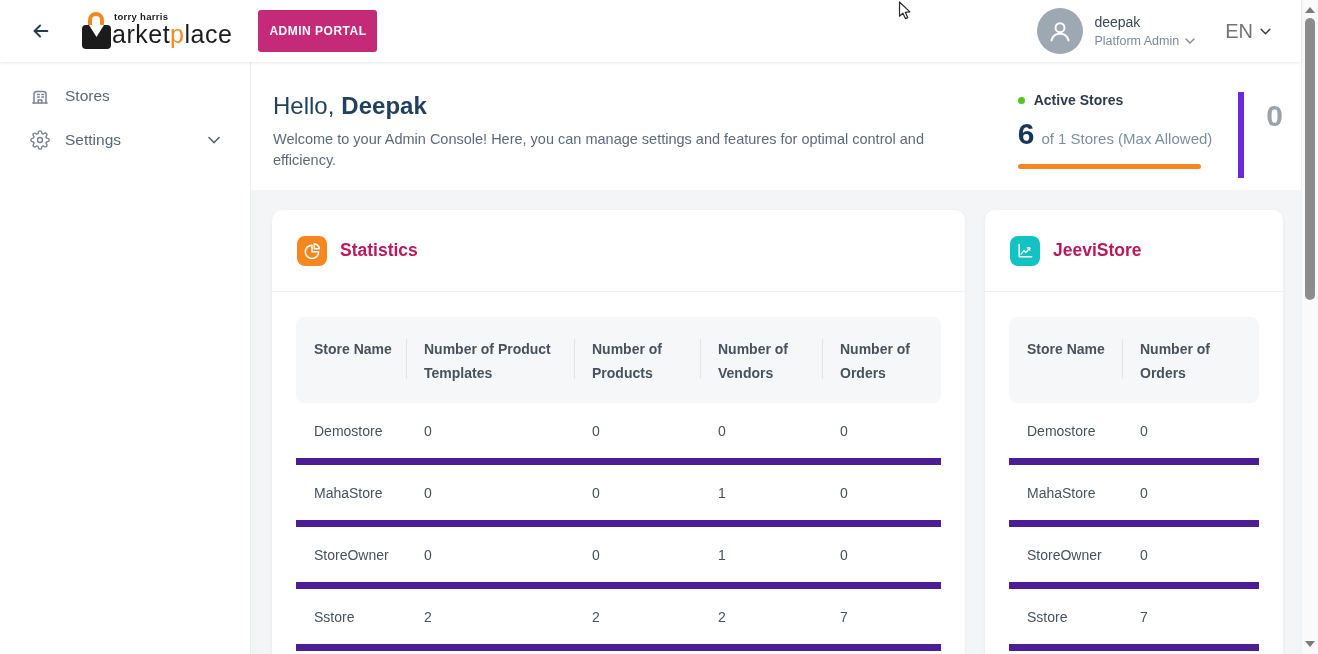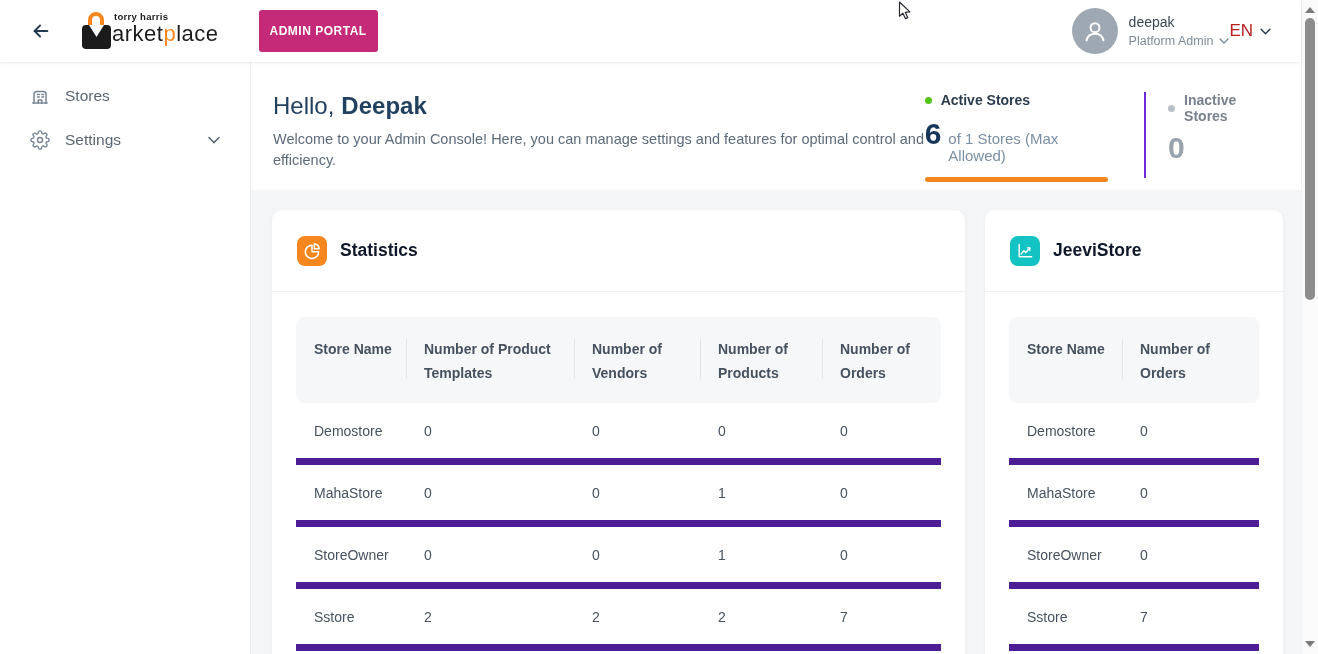--- a/index.html
+++ b/index.html
@@ -7,45 +7,45 @@
   .page{display:flex;width:1318px;height:654px;}
   .app{flex:1;display:flex;flex-direction:column;min-width:0;}
 
   
   .topbar{height:62px;flex:none;display:flex;align-items:center;background:#fff;box-shadow:0 1px 3px rgba(0,0,0,.09);position:relative;z-index:5;}
   .back-btn{margin-left:28px;width:26px;height:26px;display:flex;align-items:center;justify-content:center;cursor:pointer;}
   .logo{margin-left:24px;display:flex;align-items:flex-start;position:relative;height:48px;}
   .logo-bag{position:relative;width:36px;height:44px;}
   .brand-text{margin-left:-2px;position:relative;padding-top:4px;}
   .brand-top{font-size:9.5px;font-weight:700;color:#1c1c1c;letter-spacing:.3px;margin-left:2px;}
-  .brand-main{font-size:22px;color:#1c1c1c;letter-spacing:.5px;line-height:24px;text-align:center;}
+  .brand-main{font-size:25px;color:#1c1c1c;letter-spacing:.5px;line-height:24px;text-align:center;}
   .brand-main .p-orange{color:#F6871F;}
-  .admin-badge{margin-left:40px;background:#C42A78;color:#fff;font-size:12px;font-weight:700;letter-spacing:.5px;padding:14px 11px;border-radius:3px;}
+  .admin-badge{margin-left:26px;background:#C42A78;color:#fff;font-size:12px;font-weight:700;letter-spacing:.5px;padding:14px 11px;border-radius:3px;}
   .top-right{margin-left:auto;display:flex;align-items:center;margin-right:30px;}
   .avatar{width:46px;height:46px;border-radius:50%;background:#9EA8B3;display:flex;align-items:center;justify-content:center;flex:none;}
   .user-meta{margin-left:11px;}
   .user-name{font-size:14px;color:#3b4754;}
   .user-role{font-size:12.5px;color:#7e8b99;margin-top:4px;display:flex;align-items:center;gap:6px;cursor:pointer;}
-  .lang{font-size:17px;color:#b91c1c;display:flex;align-items:center;gap:7px;cursor:pointer;}
+  .lang{margin-left:30px;font-size:20px;color:#737373;display:flex;align-items:center;gap:7px;cursor:pointer;}
 
   
   .body-row{flex:1;display:flex;min-height:0;}
   .sidebar{width:251px;flex:none;background:#fff;border-right:1px solid #ebedef;padding-top:12px;box-sizing:border-box;}
   .side-item{height:44px;margin:0 8px;border-radius:6px;display:flex;align-items:center;padding-left:22px;gap:15px;font-size:15.5px;color:#5a6673;cursor:pointer;}
   .side-item.active{background:#f1f2f4;color:#EE7E2D;}
   .side-item .chev{margin-left:auto;margin-right:22px;display:flex;}
   .content{flex:1;background:#f4f5f6;min-width:0;display:flex;flex-direction:column;}
 
   
   .hero{background:#fff;height:128px;flex:none;display:flex;justify-content:space-between;padding:0 18px 0 22px;box-sizing:border-box;}
   .greeting{margin-top:30px;font-size:24px;color:#21415f;}
   .greeting .name{font-weight:700;margin-left:7px;}
   .hero-sub{margin-top:9px;font-size:14.5px;line-height:21px;color:#5c6b7a;max-width:655px;}
   .hero-right{display:flex;margin-top:30px;}
-  .active-block{padding-right:26px;border-right:2px solid #6d28d9;height:86px;}
+  .active-block{padding-right:26px;border-right:6px solid #6d28d9;height:86px;}
   .inactive-block{padding-left:22px;}
   .label-line{display:flex;align-items:center;}
   .dot{width:7px;height:7px;border-radius:50%;display:inline-block;margin-right:9px;flex:none;}
   .dot.green{background:#52C41A;}
   .dot.gray{background:#B9BFC6;}
   .store-label{font-size:14px;font-weight:700;}
   .active-block .store-label{color:#2b3c4e;}
   .inactive-block .store-label{color:#76818d;}
   .count-line{margin-top:9px;display:flex;align-items:baseline;}
   .count-big{font-size:30px;font-weight:600;color:#17365a;}
@@ -55,21 +55,21 @@
 
   
   .cards{display:flex;gap:20px;padding:20px 18px 0 21px;align-items:flex-start;}
   .card{background:#fff;border-radius:10px;box-shadow:0 1px 4px rgba(0,0,0,.05);}
   .card.stats-card{width:693px;box-sizing:border-box;}
   .card.perf-card{width:298px;box-sizing:border-box;}
   .card-head{height:82px;display:flex;align-items:center;padding:0 25px;border-bottom:1px solid #eef0f2;box-sizing:border-box;}
   .card-icon{width:30px;height:30px;border-radius:8px;display:flex;align-items:center;justify-content:center;flex:none;}
   .card-icon.orange{background:#F6871F;}
   .card-icon.teal{background:#13C2C2;}
-  .card-title{margin-left:13px;font-size:17.5px;font-weight:700;color:#0f172a;}
+  .card-title{margin-left:13px;font-size:17.5px;font-weight:700;color:#be185d;}
 
   .table{margin:25px 24px 0;padding-bottom:10px;}
   .t-head{display:grid;background:#f6f7f8;border-radius:8px;min-height:86px;box-sizing:border-box;}
   .th-cell{padding:20px 8px 0 18px;font-size:15px;font-weight:700;color:#1c3a5a;line-height:24px;position:relative;box-sizing:border-box;}
   .th-cell + .th-cell::before{content:"";position:absolute;left:0;top:22px;width:1px;height:40px;background:#e3e6e9;}
   .t-row{display:grid;height:55px;align-items:center;border-bottom:7px solid #4c1d95;}
   .t-body .t-row:last-child{border-bottom:none;}
   .t-cell{padding-left:18px;font-size:14px;color:#46525f;}
   .stats-grid.t-head, .stats-grid .t-row{grid-template-columns:110px 168px 126px 122px 1fr;}
   .perf-grid.t-head, .perf-grid .t-row{grid-template-columns:113px 1fr;}
@@ -188,24 +188,20 @@
                 <span class="dot green"></span>
                 <span class="store-label">Active Stores</span>
               </div>
               <div class="count-line">
                 <span class="count-big">6</span>
                 <span class="count-suffix">of 1 Stores (Max Allowed)</span>
               </div>
               <div class="progress"></div>
             </div>
             <div class="inactive-block">
-              <div class="label-line">
-                <span class="dot gray"></span>
-                <span class="store-label">Inactive Stores</span>
-              </div>
               <div class="count-zero">0</div>
             </div>
           </div>
         </div>
 
         <div class="cards">
 
           <div class="card stats-card">
             <div class="card-head">
               <div class="card-icon orange">
@@ -213,22 +209,22 @@
                     <path d="M12 5a8 8 0 1 0 8 8h-8z"></path>
                     <path d="M14.8 3.2a7.2 7.2 0 0 1 6 6h-6z"></path>
                   </svg>
               </div>
               <div class="card-title">Statistics</div>
             </div>
             <div class="table">
               <div class="t-head stats-grid">
                   <div class="t-cell th-cell">Store Name</div>
                   <div class="t-cell th-cell">Number of Product Templates</div>
+                  <div class="t-cell th-cell">Number of Products</div>
                   <div class="t-cell th-cell">Number of Vendors</div>
-                  <div class="t-cell th-cell">Number of Products</div>
                   <div class="t-cell th-cell">Number of Orders</div>
                 </div>
               <div class="t-body stats-grid">
                   <div class="t-row">
                     <div class="t-cell">Demostore</div>
                     <div class="t-cell">0</div>
                     <div class="t-cell">0</div>
                     <div class="t-cell">0</div>
                     <div class="t-cell">0</div>
                   </div>

